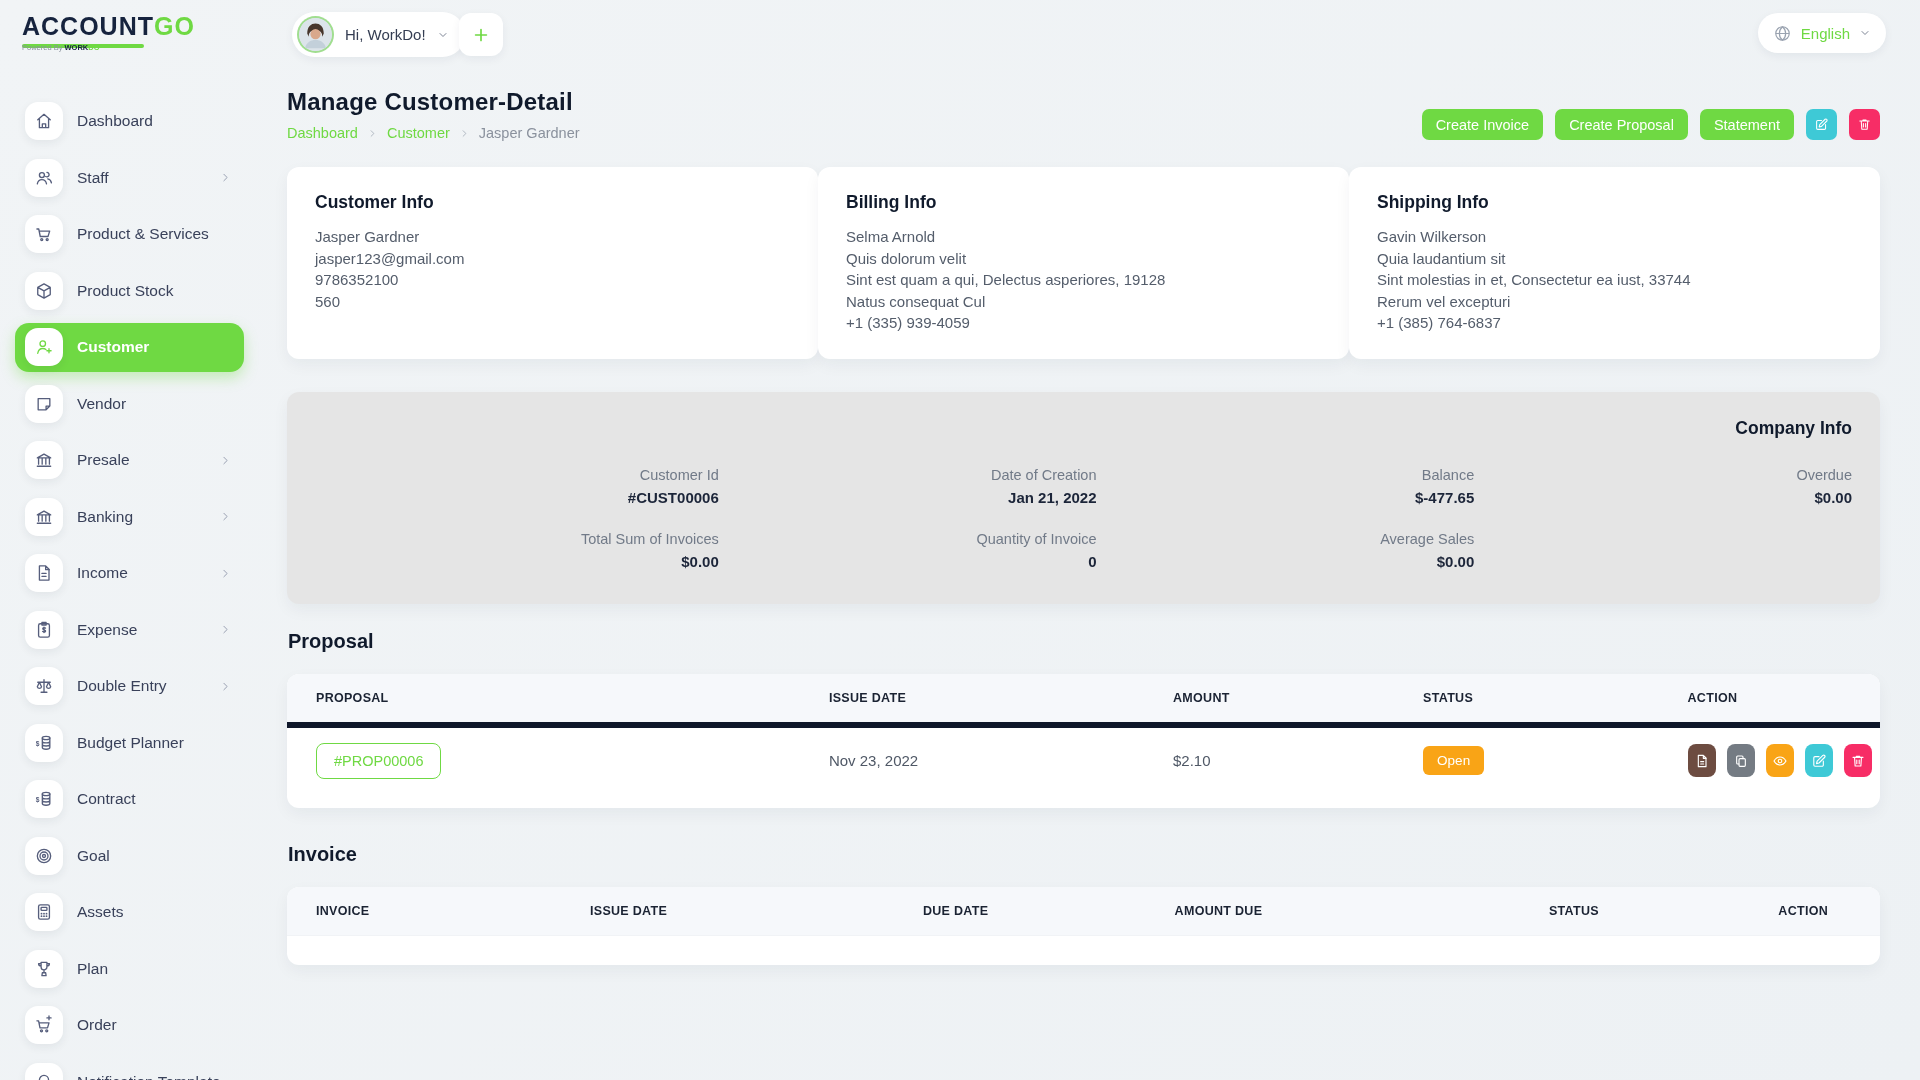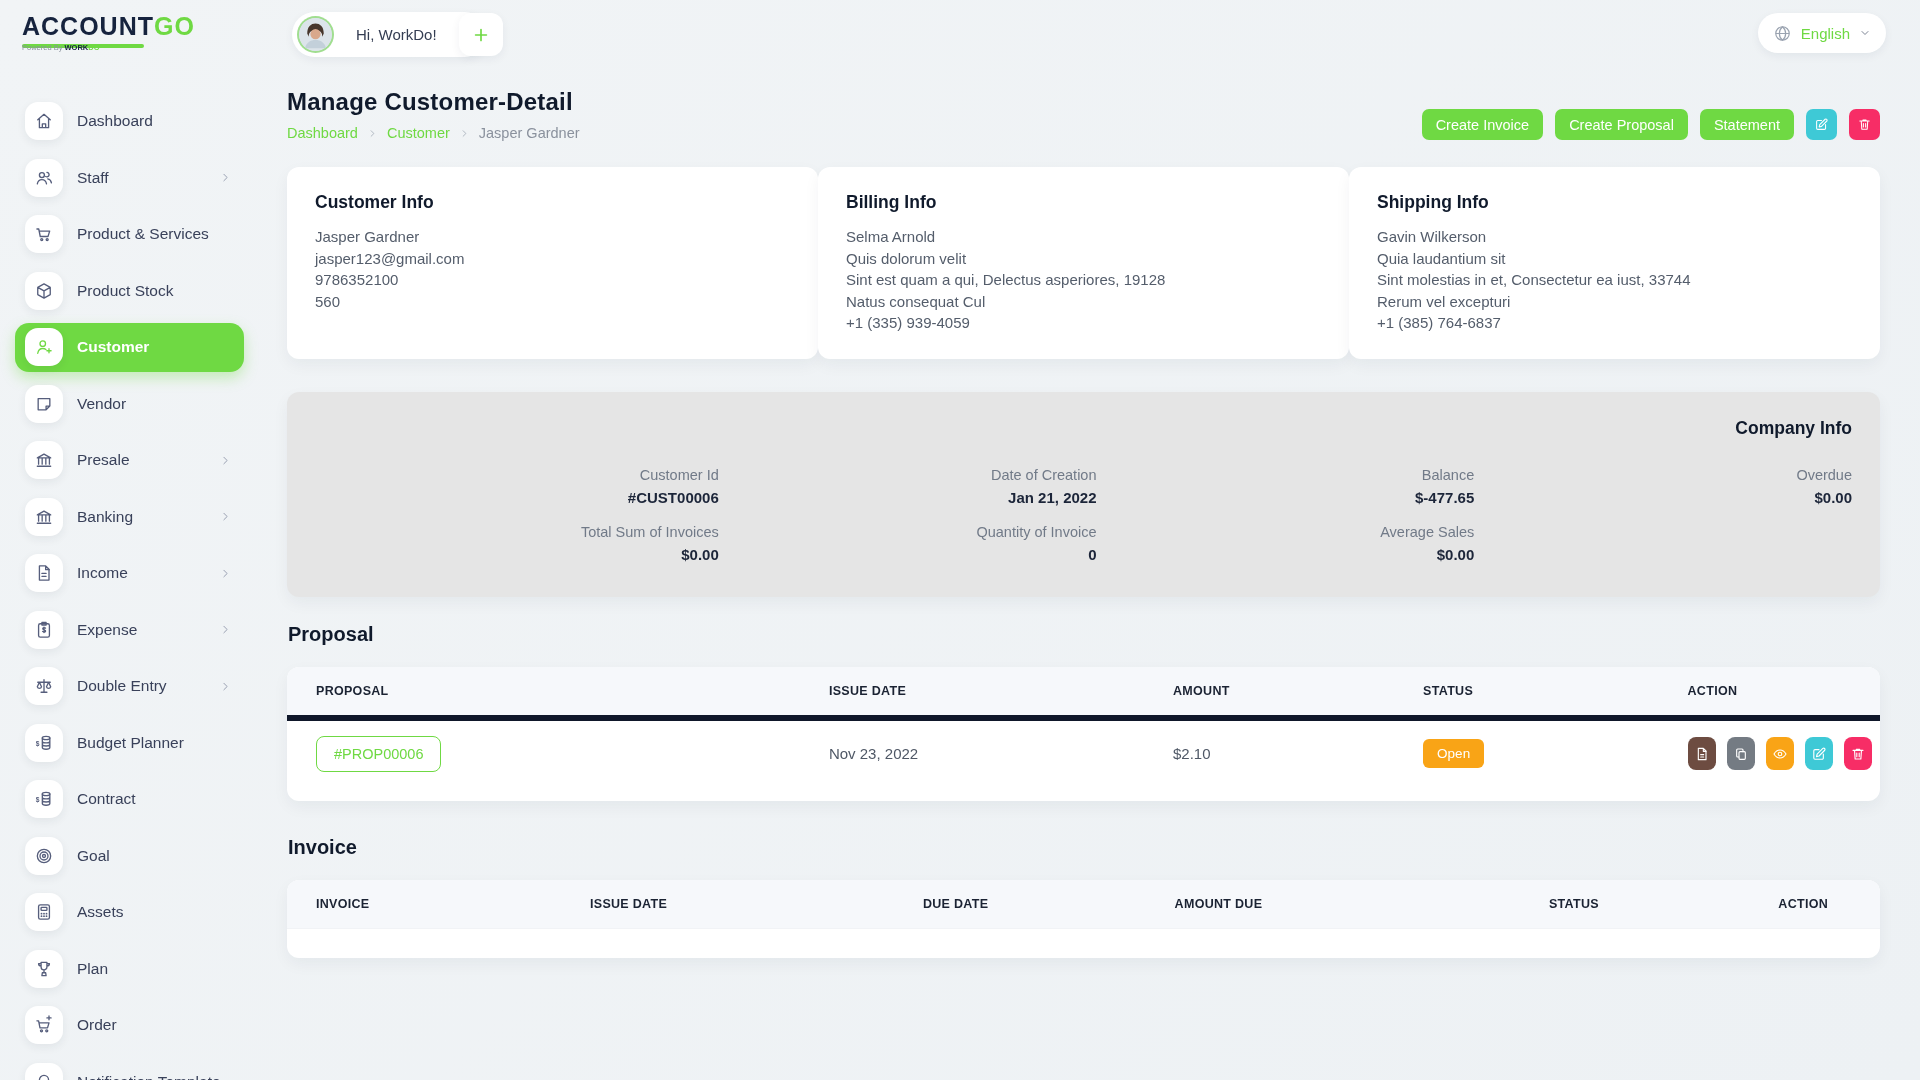--- a/index.html
+++ b/index.html
@@ -43,21 +43,21 @@
   .nav-item.active::before {
     content:""; position:absolute; left:15px; right:18px; top:4px; bottom:4px;
     background:var(--primary); border-radius:14px; box-shadow:0 6px 14px rgba(111,217,67,.35); z-index:1;
   }
   .nav-item.active .icon-tile { color:var(--primary); }
   .nav-item.active .nav-label { color:#fff; font-weight:bold; }
 
   
   .greeting-pill {
     position:absolute; left:292px; top:12px; height:45px; background:#fff; border-radius:40px;
-    box-shadow:0 3px 10px rgba(25,39,62,.06); display:flex; align-items:center; gap:22px;
+    box-shadow:0 3px 10px rgba(25,39,62,.06); display:flex; align-items:center; gap:11px;
     padding:4px 16px 4px 5px; cursor:pointer;
   }
   .avatar { width:37px; height:37px; border-radius:50%; overflow:hidden; border:2px solid rgba(111,217,67,.55); background:#dce4ea; }
   .avatar svg { width:100%; height:100%; }
   .greeting-text { font-size:15px; color:#343d52; }
   .small-chev { width:12px; height:12px; color:#7d8595; }
   .small-chev svg { width:100%; height:100%; fill:none; stroke:currentColor; stroke-width:2; stroke-linecap:round; stroke-linejoin:round; }
   .add-btn {
     position:absolute; left:459px; top:13px; width:44px; height:43px; background:#fff; border:none;
     border-radius:12px; box-shadow:0 3px 10px rgba(25,39,62,.06); color:var(--primary);
@@ -88,21 +88,21 @@
   .btn-icon svg { width:15px; height:15px; fill:none; stroke:currentColor; stroke-width:1.7; stroke-linecap:round; stroke-linejoin:round; }
   .bg-cyan { background:var(--cyan); } .bg-pink { background:var(--pink); }
   .bg-brown { background:var(--brown); } .bg-gray { background:var(--graybtn); } .bg-orange { background:var(--orange); }
 
   .cards-row { display:grid; grid-template-columns:repeat(3,1fr); margin-bottom:33px; }
   .card { background:#fff; border-radius:12px; box-shadow:0 6px 16px rgba(25,39,62,.05); padding:25px 28px; min-height:180px; }
   .card-title { font-size:17.5px; font-weight:bold; color:var(--text-dark); margin-bottom:13px; }
   .card-line { font-size:15px; color:var(--text-body); line-height:1.44; }
 
   .company-card { background:#e5e5e5; border-radius:12px; box-shadow:0 6px 16px rgba(25,39,62,.05); padding:26px 28px 34px; margin-bottom:26px;text-align:right; }
-  .fields-grid { display:grid; grid-template-columns:repeat(4,1fr); row-gap:18px; padding-left:26px; margin-top:28px; }
+  .fields-grid { display:grid; grid-template-columns:repeat(4,1fr); row-gap:25px; padding-left:26px; margin-top:28px; }
   .field-label { font-size:14.5px; color:var(--text-muted); margin-bottom:6px; }
   .field-value { font-size:15px; font-weight:bold; color:#1c2539; }
 
   .section-title { font-size:20px; font-weight:bold; color:var(--text-dark); margin:0 0 21px 1px; }
   .table-card { background:#fff; border-radius:12px; box-shadow:0 6px 16px rgba(25,39,62,.05); overflow:hidden; margin-bottom:35px; }
   table { width:100%; border-collapse:collapse; table-layout:fixed; }
   thead th { background:#f6f8fb; font-size:12.5px; font-weight:bold; color:#1b2333; text-align:left; padding:17px 8px 17px 29px; letter-spacing:.3px; }
   tbody td { padding:15px 8px 15px 29px; border-top:6px solid #0f172a; font-size:15px; color:#4f5866; vertical-align:middle; }
   .prop-pill { display:inline-block; border:1px solid var(--primary); color:var(--primary); border-radius:8px; padding:9px 17px; font-size:14.5px; background:#fff; cursor:pointer; }
   .status-badge { display:inline-block; background:var(--orange); color:#fff; border-radius:6px; padding:7px 14px; font-size:13.5px; }

